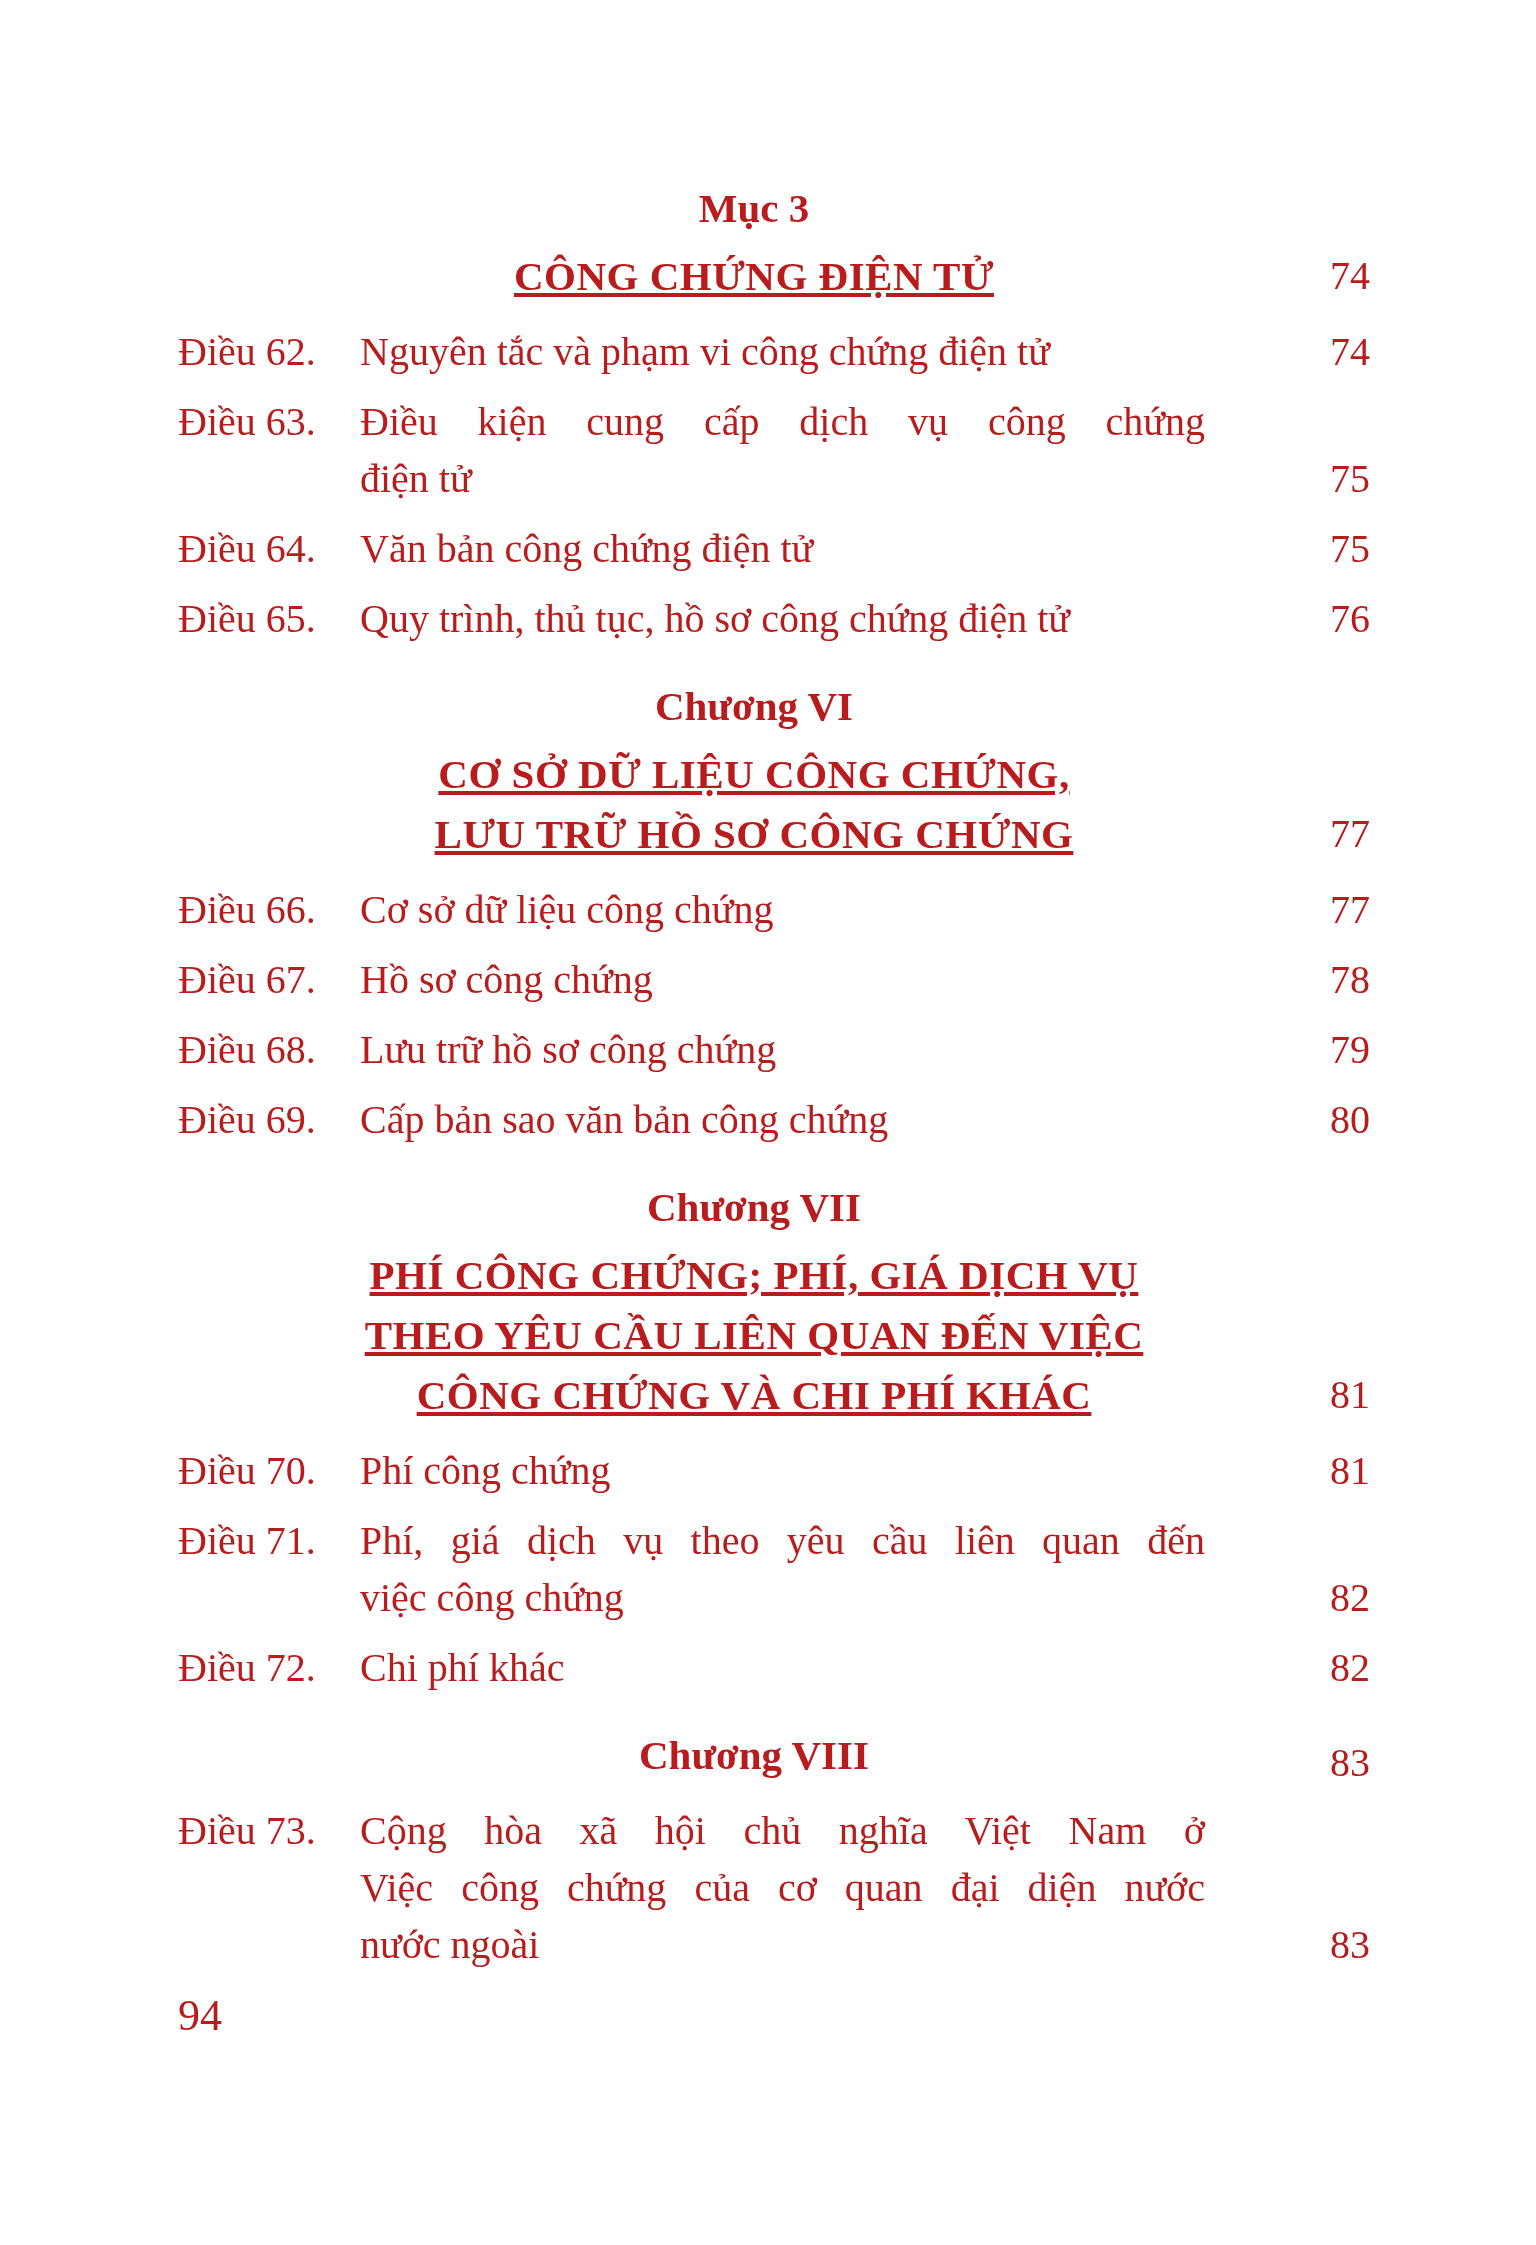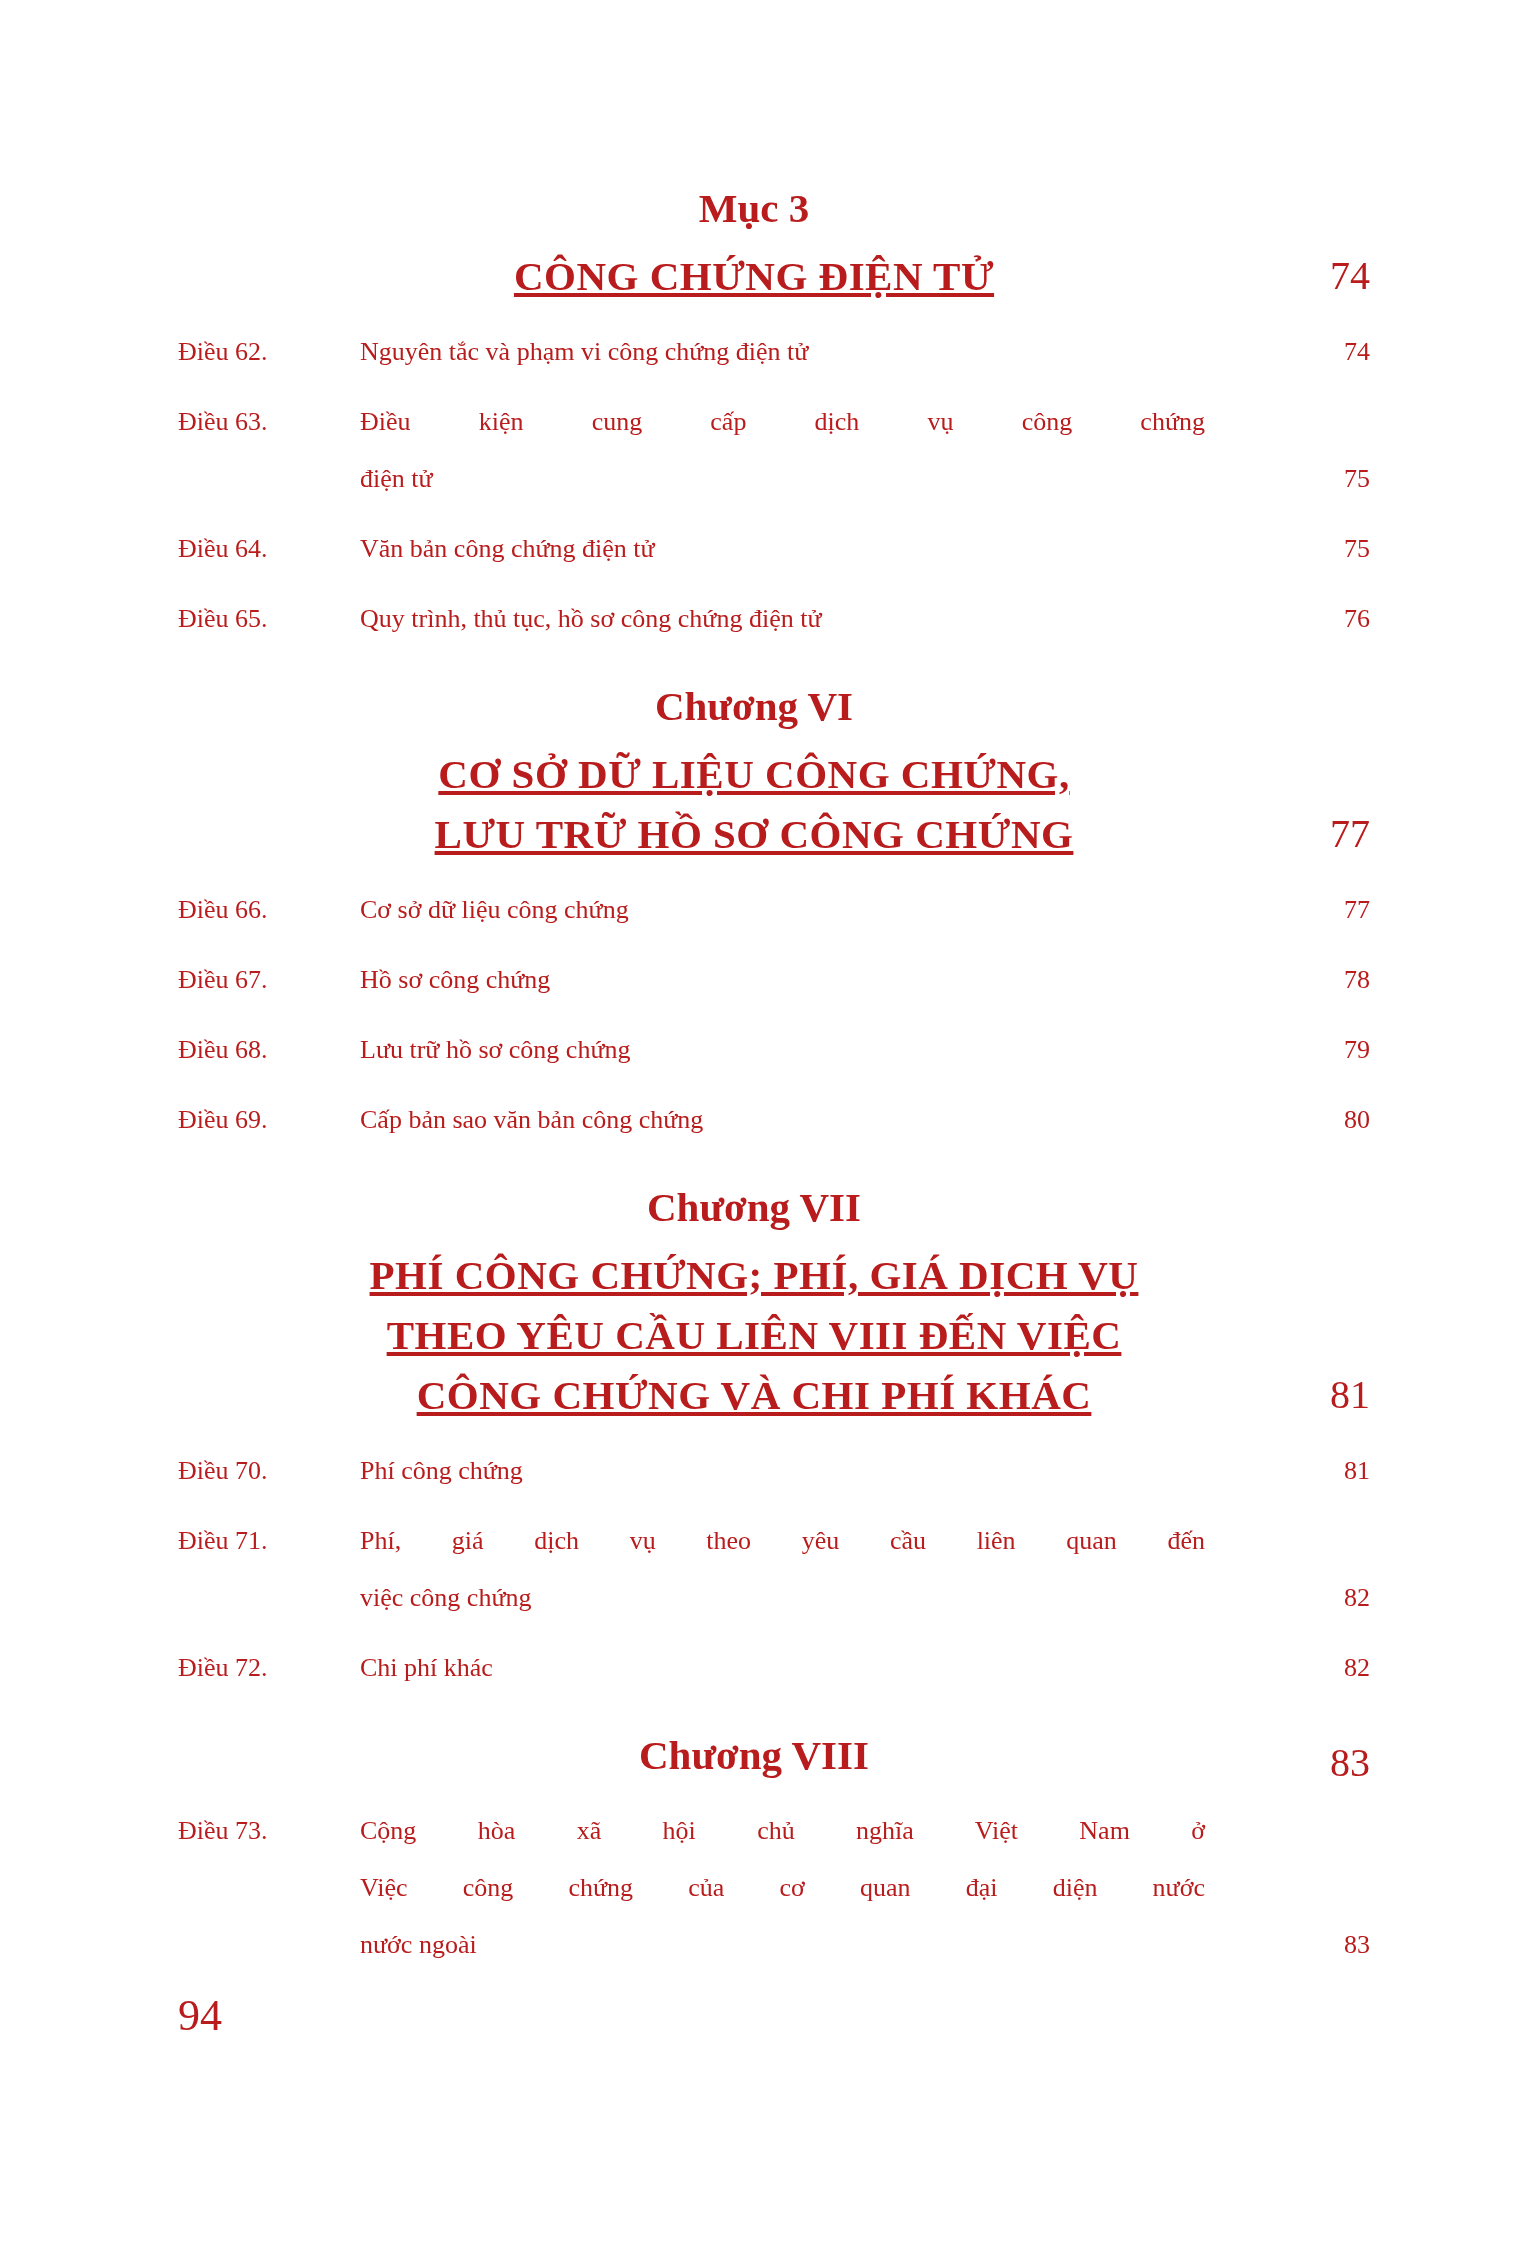--- a/index.html
+++ b/index.html
@@ -47,21 +47,21 @@
     font-weight: normal;
     line-height: 60px;
     letter-spacing: 0;
   }
 
   
   .entry {
     display: grid;
     grid-template-columns: 182px 845px 1fr;
     margin-top: 13px;
-    font-size: 26px;
+    font-size: 40px;
     line-height: 57px;
   }
   .entry.first { margin-top: 17px; }
   .entry-label {
     grid-column: 1;
     align-self: start;
     white-space: nowrap;
   }
   .entry-lines { grid-column: 2; }
   .line { white-space: nowrap; }
@@ -166,21 +166,21 @@
       <div class="line">Cấp bản sao văn bản công chứng</div>
     </div>
     <div class="entry-page">80</div>
   </div>
 
   <div class="kicker">Chương VII</div>
   <div class="hrow">
     <span>PHÍ CÔNG CHỨNG; PHÍ, GIÁ DỊCH VỤ</span>
   </div>
   <div class="hrow">
-    <span>THEO YÊU CẦU LIÊN VIII ĐẾN VIỆC</span>
+    <span>THEO YÊU CẦU LIÊN QUAN ĐẾN VIỆC</span>
   </div>
   <div class="hrow">
     <span>CÔNG CHỨNG VÀ CHI PHÍ KHÁC</span>
     <span class="hpage">81</span>
   </div>
 
   <div class="entry first">
     <div class="entry-label">Điều 70.</div>
     <div class="entry-lines">
       <div class="line">Phí công chứng</div>

